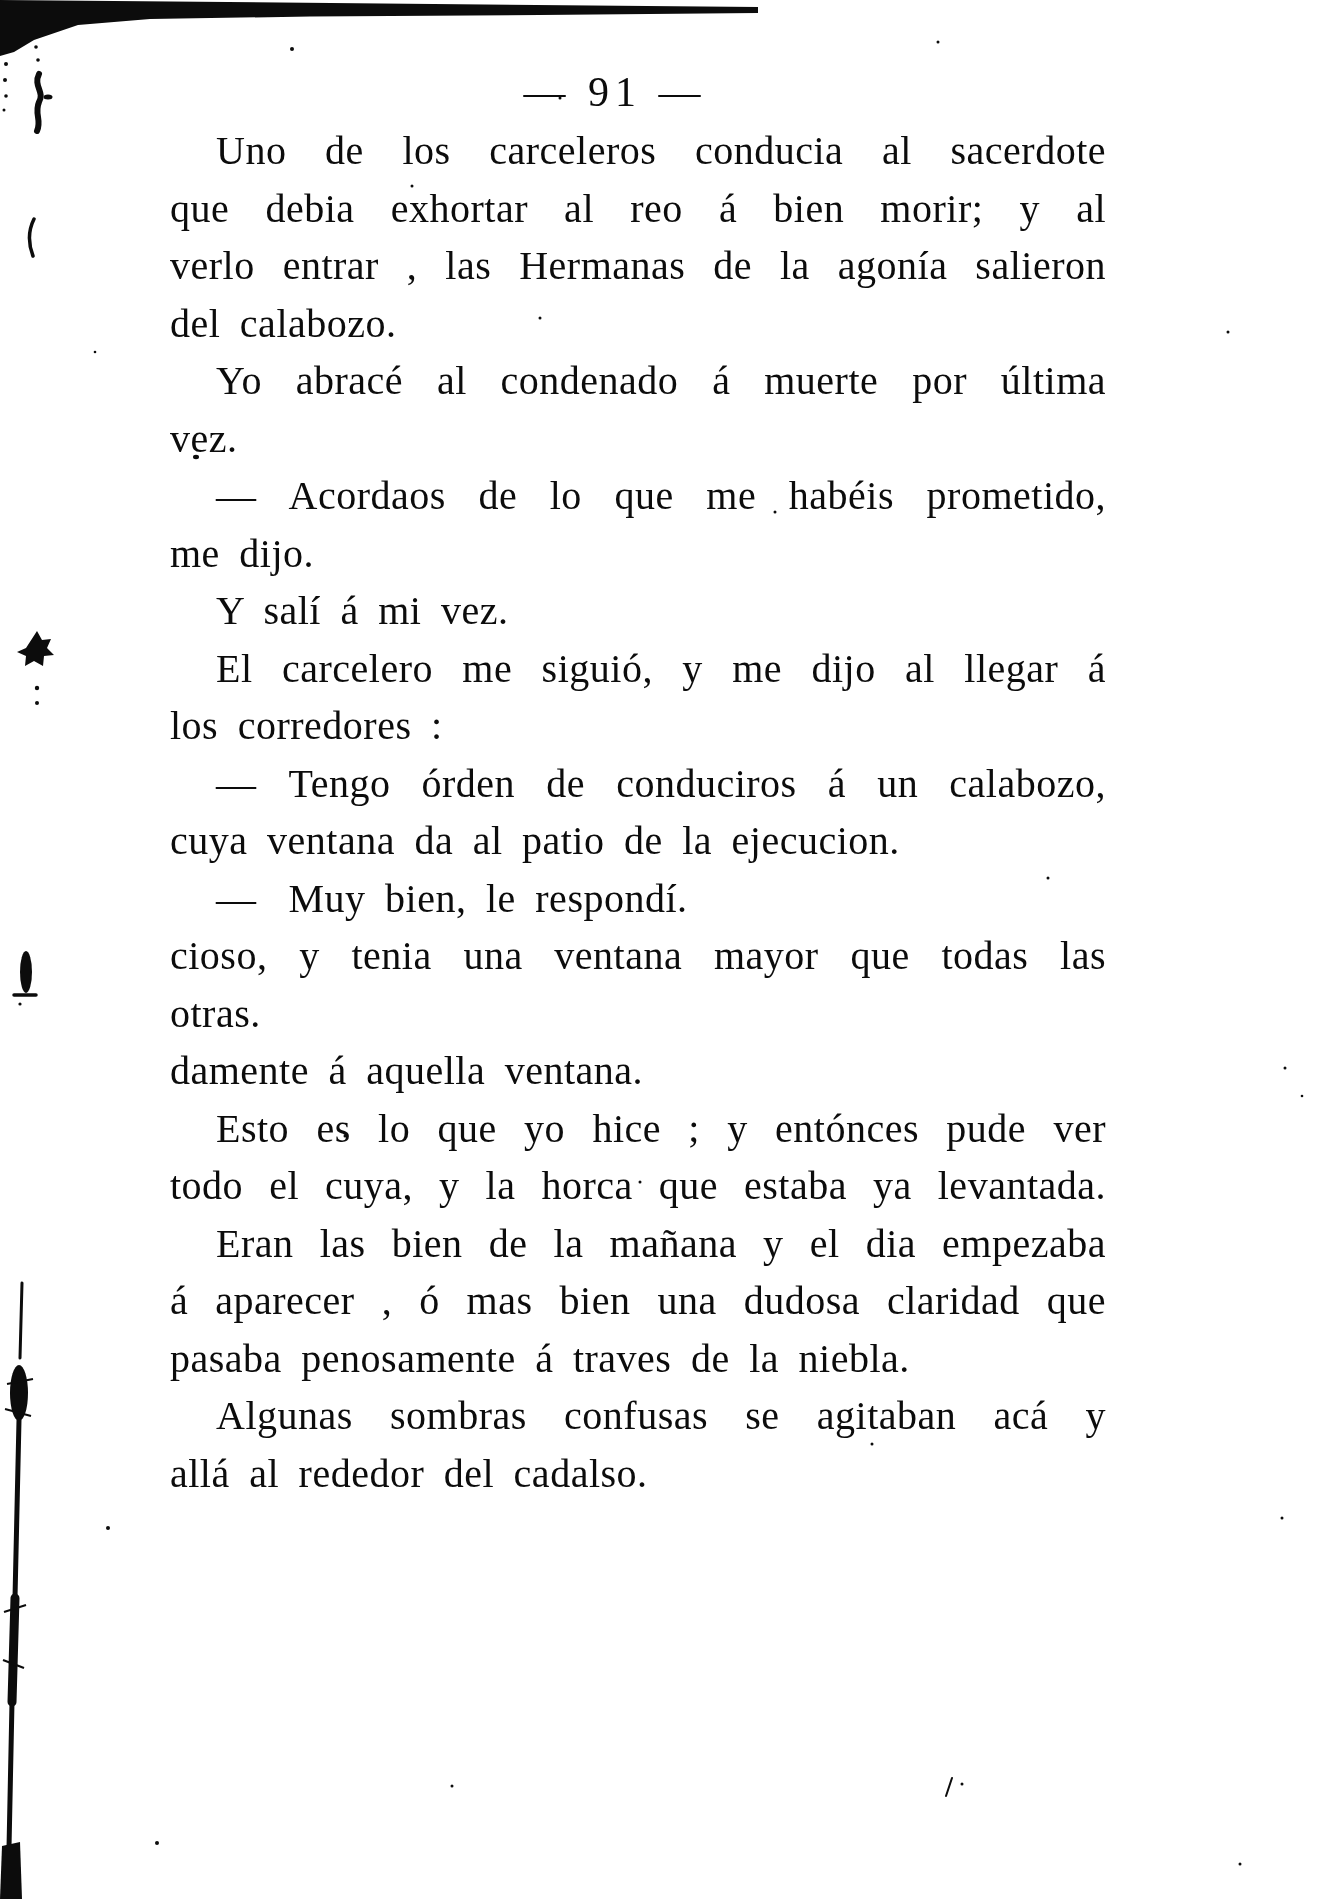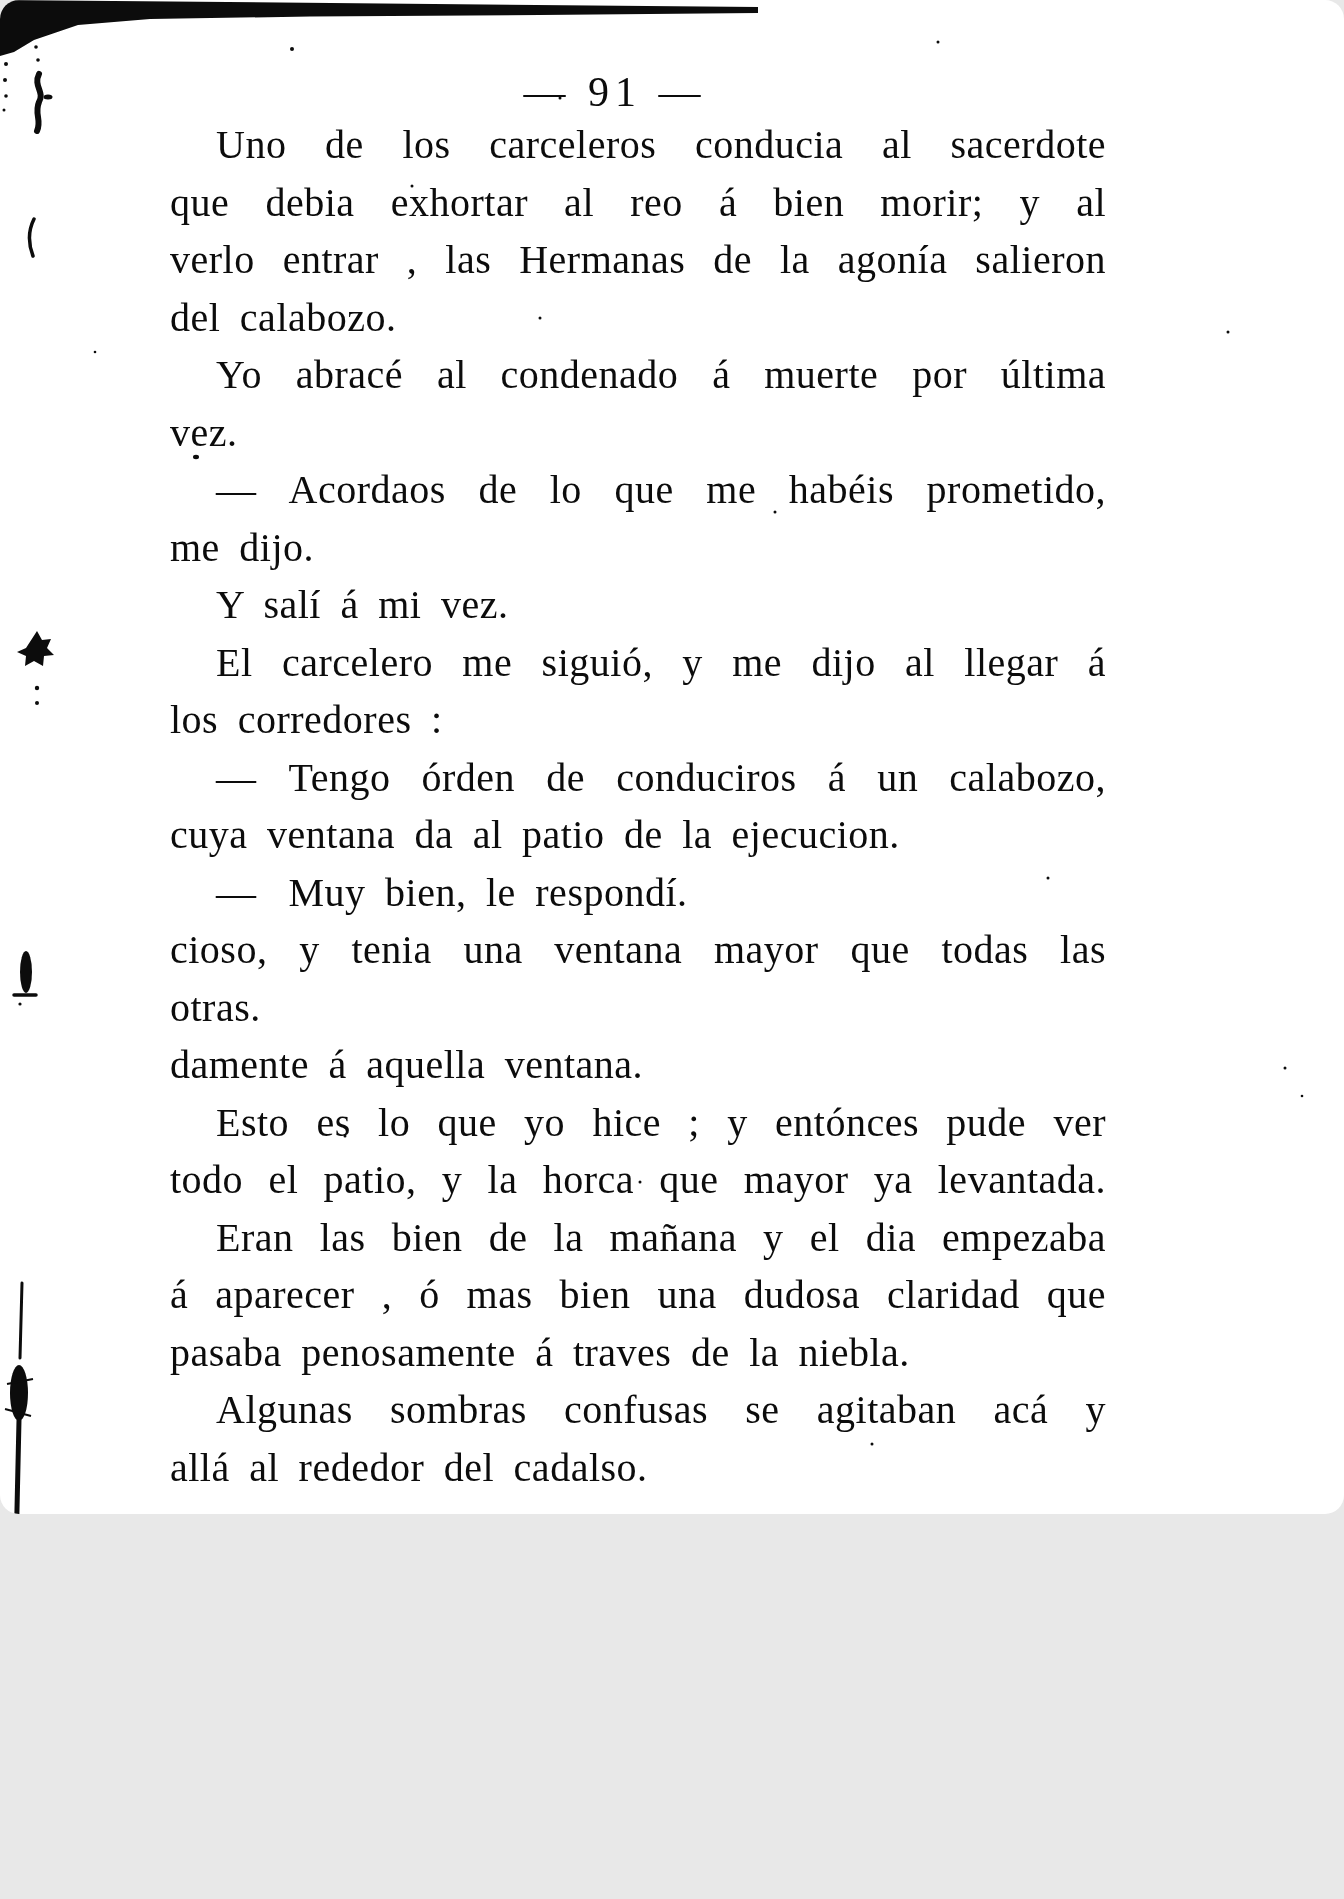--- a/index.html
+++ b/index.html
@@ -1,32 +1,31 @@
 <!DOCTYPE html>
 <html style="--ink: #0c0c0c; --paper: #ffffff;"><head>
 <meta charset="utf-8">
 <style>
   html, body { margin: 0; padding: 0; background: #e8e8e8; }
   :root { --ink: #0c0c0c; --paper: #ffffff; }
 
   .page {
     position: relative;
     width: 1344px;
-    height: 1514px;
+    height: 1899px;
     background: var(--paper);
     overflow: hidden;
     font-family: "Liberation Serif", "DejaVu Serif", serif;
     color: var(--ink);
-    border-radius: 19px;
   }
 
   
   .text-block {
     position: absolute;
-    top: 116px;
+    top: 122px;
     left: 170px;
     width: 936px;
     font-size: 40px;
     line-height: 57.5px;
     letter-spacing: 0.5px;
     color: var(--ink);
   }
   .line { white-space: normal; }
   .line.jst { text-align: justify; text-align-last: justify; }
   .line.nj  { text-align: right; text-align-last: left; word-spacing: 9px; }
@@ -75,21 +74,21 @@
       <div class="line indent nj">Y salí á mi vez.</div>
       <div class="line indent jst">El carcelero me siguió, y me dijo al llegar á</div>
       <div class="line nj">los corredores :</div>
       <div class="line indent jst"><span class="dash">—</span>Tengo órden de conduciros á un calabozo,</div>
       <div class="line nj">cuya ventana da al patio de la ejecucion.</div>
       <div class="line indent nj"><span class="dash">—</span>Muy bien, le respondí.</div>
       <div class="line jst">cioso, y tenia una ventana mayor que todas las</div>
       <div class="line nj">otras.</div>
       <div class="line nj">damente á aquella ventana.</div>
       <div class="line indent jst">Esto es lo que yo hice ; y entónces pude ver</div>
-      <div class="line jst">todo el patio, y la horca que mayor ya levantada.</div>
+      <div class="line jst">todo el cuya, y la horca que estaba ya levantada.</div>
       <div class="line indent jst">Eran las bien de la mañana y el dia empezaba</div>
       <div class="line jst">á aparecer , ó mas bien una dudosa claridad que</div>
       <div class="line nj">pasaba penosamente á traves de la niebla.</div>
       <div class="line indent jst">Algunas sombras confusas se agitaban acá y</div>
       <div class="line nj">allá al rededor del cadalso.</div>
     </div>
 
   <svg class="artifact-svg" width="70" height="1899" viewBox="0 0 70 1899" aria-hidden="true">
 
     <circle cx="36" cy="47" r="1.8" fill="#0c0c0c"></circle>

